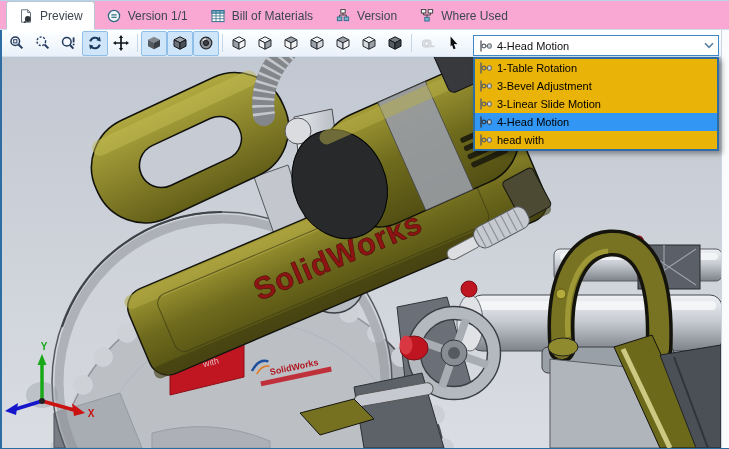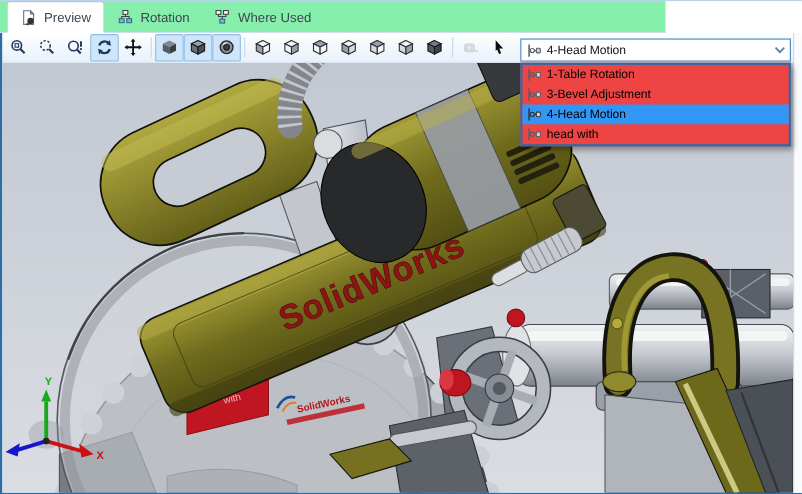--- a/index.html
+++ b/index.html
@@ -1,20 +1,20 @@
 <!DOCTYPE html>
 <html><head>
 <meta charset="utf-8">
 <style>
   html,body{margin:0;padding:0;background:#fff;}
   .app{position:relative;width:729px;height:449px;overflow:hidden;
        font-family:"Liberation Sans",sans-serif;background:#fff;
        border-top:1px solid #b9d3ea;box-sizing:border-box;}
   
-  .tabbar{position:absolute;left:0;top:0;width:605px;height:29px;background:#86efac;
+  .tabbar{position:absolute;left:0;top:0;width:729px;height:29px;background:#f9a8d4;
           border-bottom:1px solid #cfdcec;display:flex;align-items:flex-end;box-sizing:border-box;text-align:center;}
   .tab{display:flex;align-items:center;gap:6px;padding:0 11px;height:26px;font-size:12px;
        color:#3c4650;white-space:nowrap;cursor:default;}
   .tab.active{background:#fff;border:1px solid #b9c6d2;border-bottom:1px solid #fff;
        border-radius:3px 3px 0 0;height:27px;margin-left:6px;margin-bottom:-1px;}
   .tab .ticon{display:block;}
   
   .toolbar{position:absolute;left:2px;top:29px;width:719px;height:27px;
            background:linear-gradient(#feffff,#e9f1fa);border-bottom:1px solid #d4e2f0;
            display:flex;align-items:center;padding-left:2px;box-sizing:border-box;}
@@ -29,21 +29,21 @@
   .bottom-edge{position:absolute;left:0;top:447px;width:729px;height:2px;background:#2e6da4;}
   .right-gutter{position:absolute;left:721px;top:29px;width:8px;height:418px;background:#fafbfc;
                 border-left:1px solid #ccd6e1;box-sizing:border-box;}
   
   .viewport{position:absolute;left:2px;top:56px;width:719px;height:391px;overflow:hidden;}
   
   .combo{position:absolute;left:473px;top:34px;width:246px;height:21px;background:#fff;
          border:1px solid #3f86c4;display:flex;align-items:center;gap:5px;padding:0 4px;
          font-size:11px;color:#111;box-sizing:border-box;z-index:5;}
   .combo .grow{flex:1;}
-  .dropdown{position:absolute;left:473px;top:56px;width:246px;background:#ef4444;
+  .dropdown{position:absolute;left:473px;top:56px;width:246px;background:#eab308;
             border:2px solid #2e6da4;box-shadow:3px 3px 5px rgba(0,0,0,.35);
             box-sizing:border-box;z-index:6;}
   .opt{height:18px;display:flex;align-items:center;gap:5px;padding:0 3px;font-size:11px;color:#000;}
   .opt.selected{background:#3296f5;}
 </style>
 </head>
 <body>
 
 <div class="app">
 
@@ -52,26 +52,45 @@
       <svg class="ticon" width="16" height="16" viewBox="0 0 16 16">
         <path d="M3.5,1.8 h6.2 l2.8,2.8 v9.6 h-9 z" fill="#fff" stroke="#6b7682"></path>
         <path d="M9.7,1.8 v2.8 h2.8 z" fill="#dfe3e8" stroke="#6b7682"></path>
         <circle cx="9.8" cy="11" r="2.9" fill="#2e3338"></circle>
         <line x1="7.7" y1="13.2" x2="6.2" y2="14.7" stroke="#2e3338" stroke-width="1.6"></line>
       </svg>
       <span>Preview</span>
     </div>
     <div class="tab">
       <svg class="ticon" width="16" height="16" viewBox="0 0 16 16">
+        <circle cx="8" cy="8" r="5.6" fill="#f2f6f8" stroke="#2e6b80" stroke-width="1.3"></circle>
+        <line x1="5.4" y1="6.9" x2="10.6" y2="6.9" stroke="#2e6b80" stroke-width="1.2"></line>
+        <line x1="5.4" y1="9.3" x2="10.6" y2="9.3" stroke="#2e6b80" stroke-width="1.2"></line>
+      </svg>
+      <span>Version 1/1</span>
+    </div>
+    <div class="tab">
+      <svg class="ticon" width="16" height="16" viewBox="0 0 16 16">
+        <rect x="2" y="2.6" width="12" height="11" fill="#fff" stroke="#35708c"></rect>
+        <rect x="2" y="2.6" width="12" height="2.6" fill="#7db4cf" stroke="#35708c"></rect>
+        <line x1="6" y1="2.6" x2="6" y2="13.6" stroke="#35708c" stroke-width=".8"></line>
+        <line x1="10" y1="2.6" x2="10" y2="13.6" stroke="#35708c" stroke-width=".8"></line>
+        <line x1="2" y1="7.9" x2="14" y2="7.9" stroke="#35708c" stroke-width=".8"></line>
+        <line x1="2" y1="10.7" x2="14" y2="10.7" stroke="#35708c" stroke-width=".8"></line>
+      </svg>
+      <span>Bill of Materials</span>
+    </div>
+    <div class="tab">
+      <svg class="ticon" width="16" height="16" viewBox="0 0 16 16">
         <rect x="5.8" y="1.6" width="4.4" height="3.4" fill="#fff" stroke="#444"></rect>
         <path d="M8,5 v2 M4.6,9 v-2 h6.8 v2" fill="none" stroke="#444"></path>
         <rect x="2.4" y="9" width="4.4" height="3.6" fill="#7db4cf" stroke="#35708c"></rect>
         <rect x="9.2" y="9" width="4.4" height="3.6" fill="#7db4cf" stroke="#35708c"></rect>
       </svg>
-      <span>Rotation</span>
+      <span>Version</span>
     </div>
     <div class="tab">
       <svg class="ticon" width="16" height="16" viewBox="0 0 16 16">
         <rect x="2.4" y="1.6" width="4.4" height="3.4" fill="#fff" stroke="#444"></rect>
         <rect x="9.2" y="1.6" width="4.4" height="3.4" fill="#fff" stroke="#444"></rect>
         <path d="M4.6,5 v2 h6.8 v-2 M8,7 v2.2" fill="none" stroke="#444"></path>
         <rect x="5.8" y="9.4" width="4.4" height="3.6" fill="#7db4cf" stroke="#35708c"></rect>
       </svg>
       <span>Where Used</span>
     </div>
@@ -247,20 +266,29 @@
       <span>1-Table Rotation</span>
     </div>
     <div class="opt">
       <svg width="14" height="14" viewBox="0 0 14 14">
           <line x1="3" y1="1.5" x2="3" y2="12.5" stroke="#5a5f66" stroke-width="1.4"></line>
           <circle cx="5.9" cy="7" r="1.9" fill="none" stroke="#5a5f66" stroke-width="1.1"></circle>
           <line x1="7.8" y1="7" x2="9.6" y2="7" stroke="#5a5f66" stroke-width="1.1"></line>
           <rect x="9.6" y="4.9" width="3.6" height="4.2" rx="0.8" fill="#cfd6dd" stroke="#5a5f66"></rect>
         </svg>
       <span>3-Bevel Adjustment</span>
+    </div>
+    <div class="opt">
+      <svg width="14" height="14" viewBox="0 0 14 14">
+          <line x1="3" y1="1.5" x2="3" y2="12.5" stroke="#5a5f66" stroke-width="1.4"></line>
+          <circle cx="5.9" cy="7" r="1.9" fill="none" stroke="#5a5f66" stroke-width="1.1"></circle>
+          <line x1="7.8" y1="7" x2="9.6" y2="7" stroke="#5a5f66" stroke-width="1.1"></line>
+          <rect x="9.6" y="4.9" width="3.6" height="4.2" rx="0.8" fill="#cfd6dd" stroke="#5a5f66"></rect>
+        </svg>
+      <span>3-Linear Slide Motion</span>
     </div>
     <div class="opt selected">
       <svg width="14" height="14" viewBox="0 0 14 14">
           <line x1="3" y1="1.5" x2="3" y2="12.5" stroke="#33383e" stroke-width="1.4"></line>
           <circle cx="5.9" cy="7" r="1.9" fill="none" stroke="#33383e" stroke-width="1.1"></circle>
           <line x1="7.8" y1="7" x2="9.6" y2="7" stroke="#33383e" stroke-width="1.1"></line>
           <rect x="9.6" y="4.9" width="3.6" height="4.2" rx="0.8" fill="#cfd6dd" stroke="#33383e"></rect>
         </svg>
       <span>4-Head Motion</span>
     </div>

